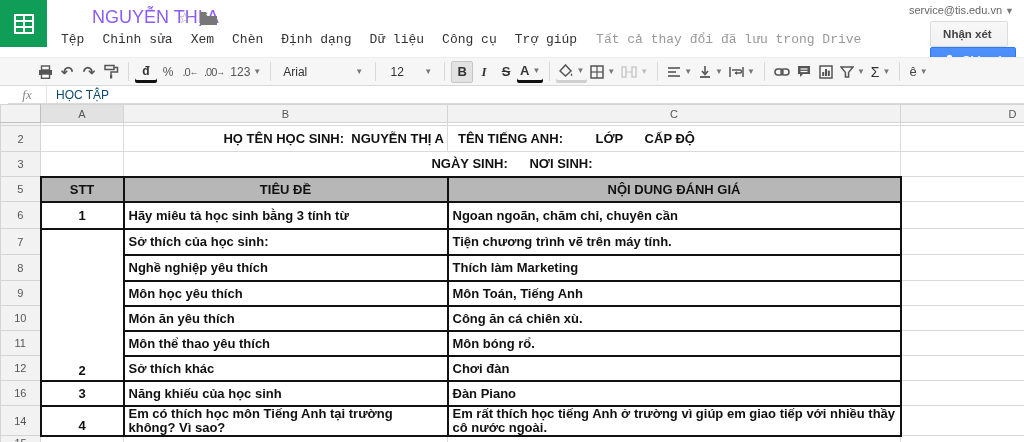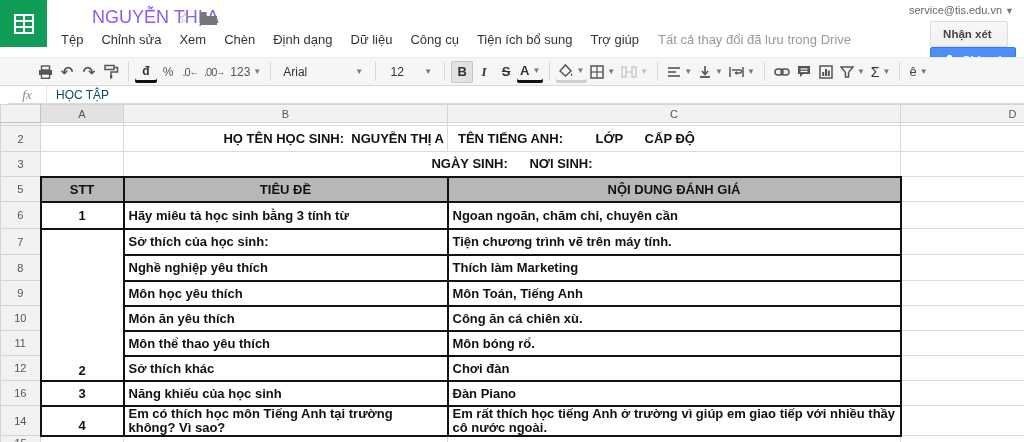--- a/index.html
+++ b/index.html
@@ -5,21 +5,21 @@
   * { margin:0; padding:0; box-sizing:border-box; }
   html,body { width:1024px; height:442px; overflow:hidden; }
   body { font-family:"Liberation Sans","DejaVu Sans",sans-serif; background:#fff; position:relative; }
 
   
   .topbar { position:absolute; top:0; left:0; width:1024px; height:57px; background:#fff; }
   .sheets-logo { position:absolute; top:0; left:0; width:47px; height:47px; background:#0f9d58; display:flex; align-items:center; justify-content:center; }
   .doc-title { position:absolute; left:58px; top:7px; font-size:18px; color:#8b5cf6; white-space:nowrap;margin-left:34px; }
   .star { position:absolute; left:178px; top:9px; font-size:15px; color:#9e9e9e; }
   .folder { position:absolute; left:200px; top:11px; }
-  .menubar { position:absolute; left:52px; top:29px; display:flex; align-items:flex-start; }
+  .menubar { position:absolute; left:52px; top:29px; display:flex; align-items:flex-start;font-family:Liberation Mono, monospace; }
   .menu-item { font-size:13px; color:#333; padding:3px 9px; cursor:pointer; white-space:nowrap; }
   .save-status { font-size:13px; color:#999; padding:3px 6px 3px 10px; white-space:nowrap; }
   .account { position:absolute; right:10px; top:4px; font-size:11px; color:#666; }
   .account .caret { font-size:9px; color:#777; }
   .btn-row { position:absolute; right:8px; top:21px; display:flex;flex-direction:column; }
   .btn { height:26px; border-radius:2px; font-size:11.5px; font-weight:bold; display:flex; align-items:center; padding:0 12px; cursor:pointer; }
   .btn-comment { background:linear-gradient(#f8f8f8,#f1f1f1); border:1px solid #dcdcdc; color:#444; margin-right:8px; }
   .btn-share { background:linear-gradient(#4d90fe,#4787ed); border:1px solid #3079ed; color:#fff; }
   .btn-share svg { margin-right:6px; }
 
@@ -81,21 +81,20 @@
       </svg>
   </div>
   <div class="menubar">
     <span class="menu-item">Tệp</span>
     <span class="menu-item">Chỉnh sửa</span>
     <span class="menu-item">Xem</span>
     <span class="menu-item">Chèn</span>
     <span class="menu-item">Định dạng</span>
     <span class="menu-item">Dữ liệu</span>
     <span class="menu-item">Công cụ</span>
-    <span class="menu-item">Tiện ích bổ sung</span>
     <span class="menu-item">Trợ giúp</span>
     <span class="save-status">Tất cả thay đổi đã lưu trong Drive</span>
   </div>
   <div class="account"><span>service@tis.edu.vn</span> <span class="caret">▼</span></div>
   <div class="btn-row">
     <div class="btn btn-comment">Nhận xét</div>
     <div class="btn btn-share">
       <svg width="13" height="12" viewBox="0 0 13 12">
           <circle cx="6.5" cy="3.4" r="2.6" fill="#fff"></circle>
           <path d="M1 11 c0-3 2.4-4.4 5.5-4.4 S12 8 12 11 z" fill="#fff"></path>

